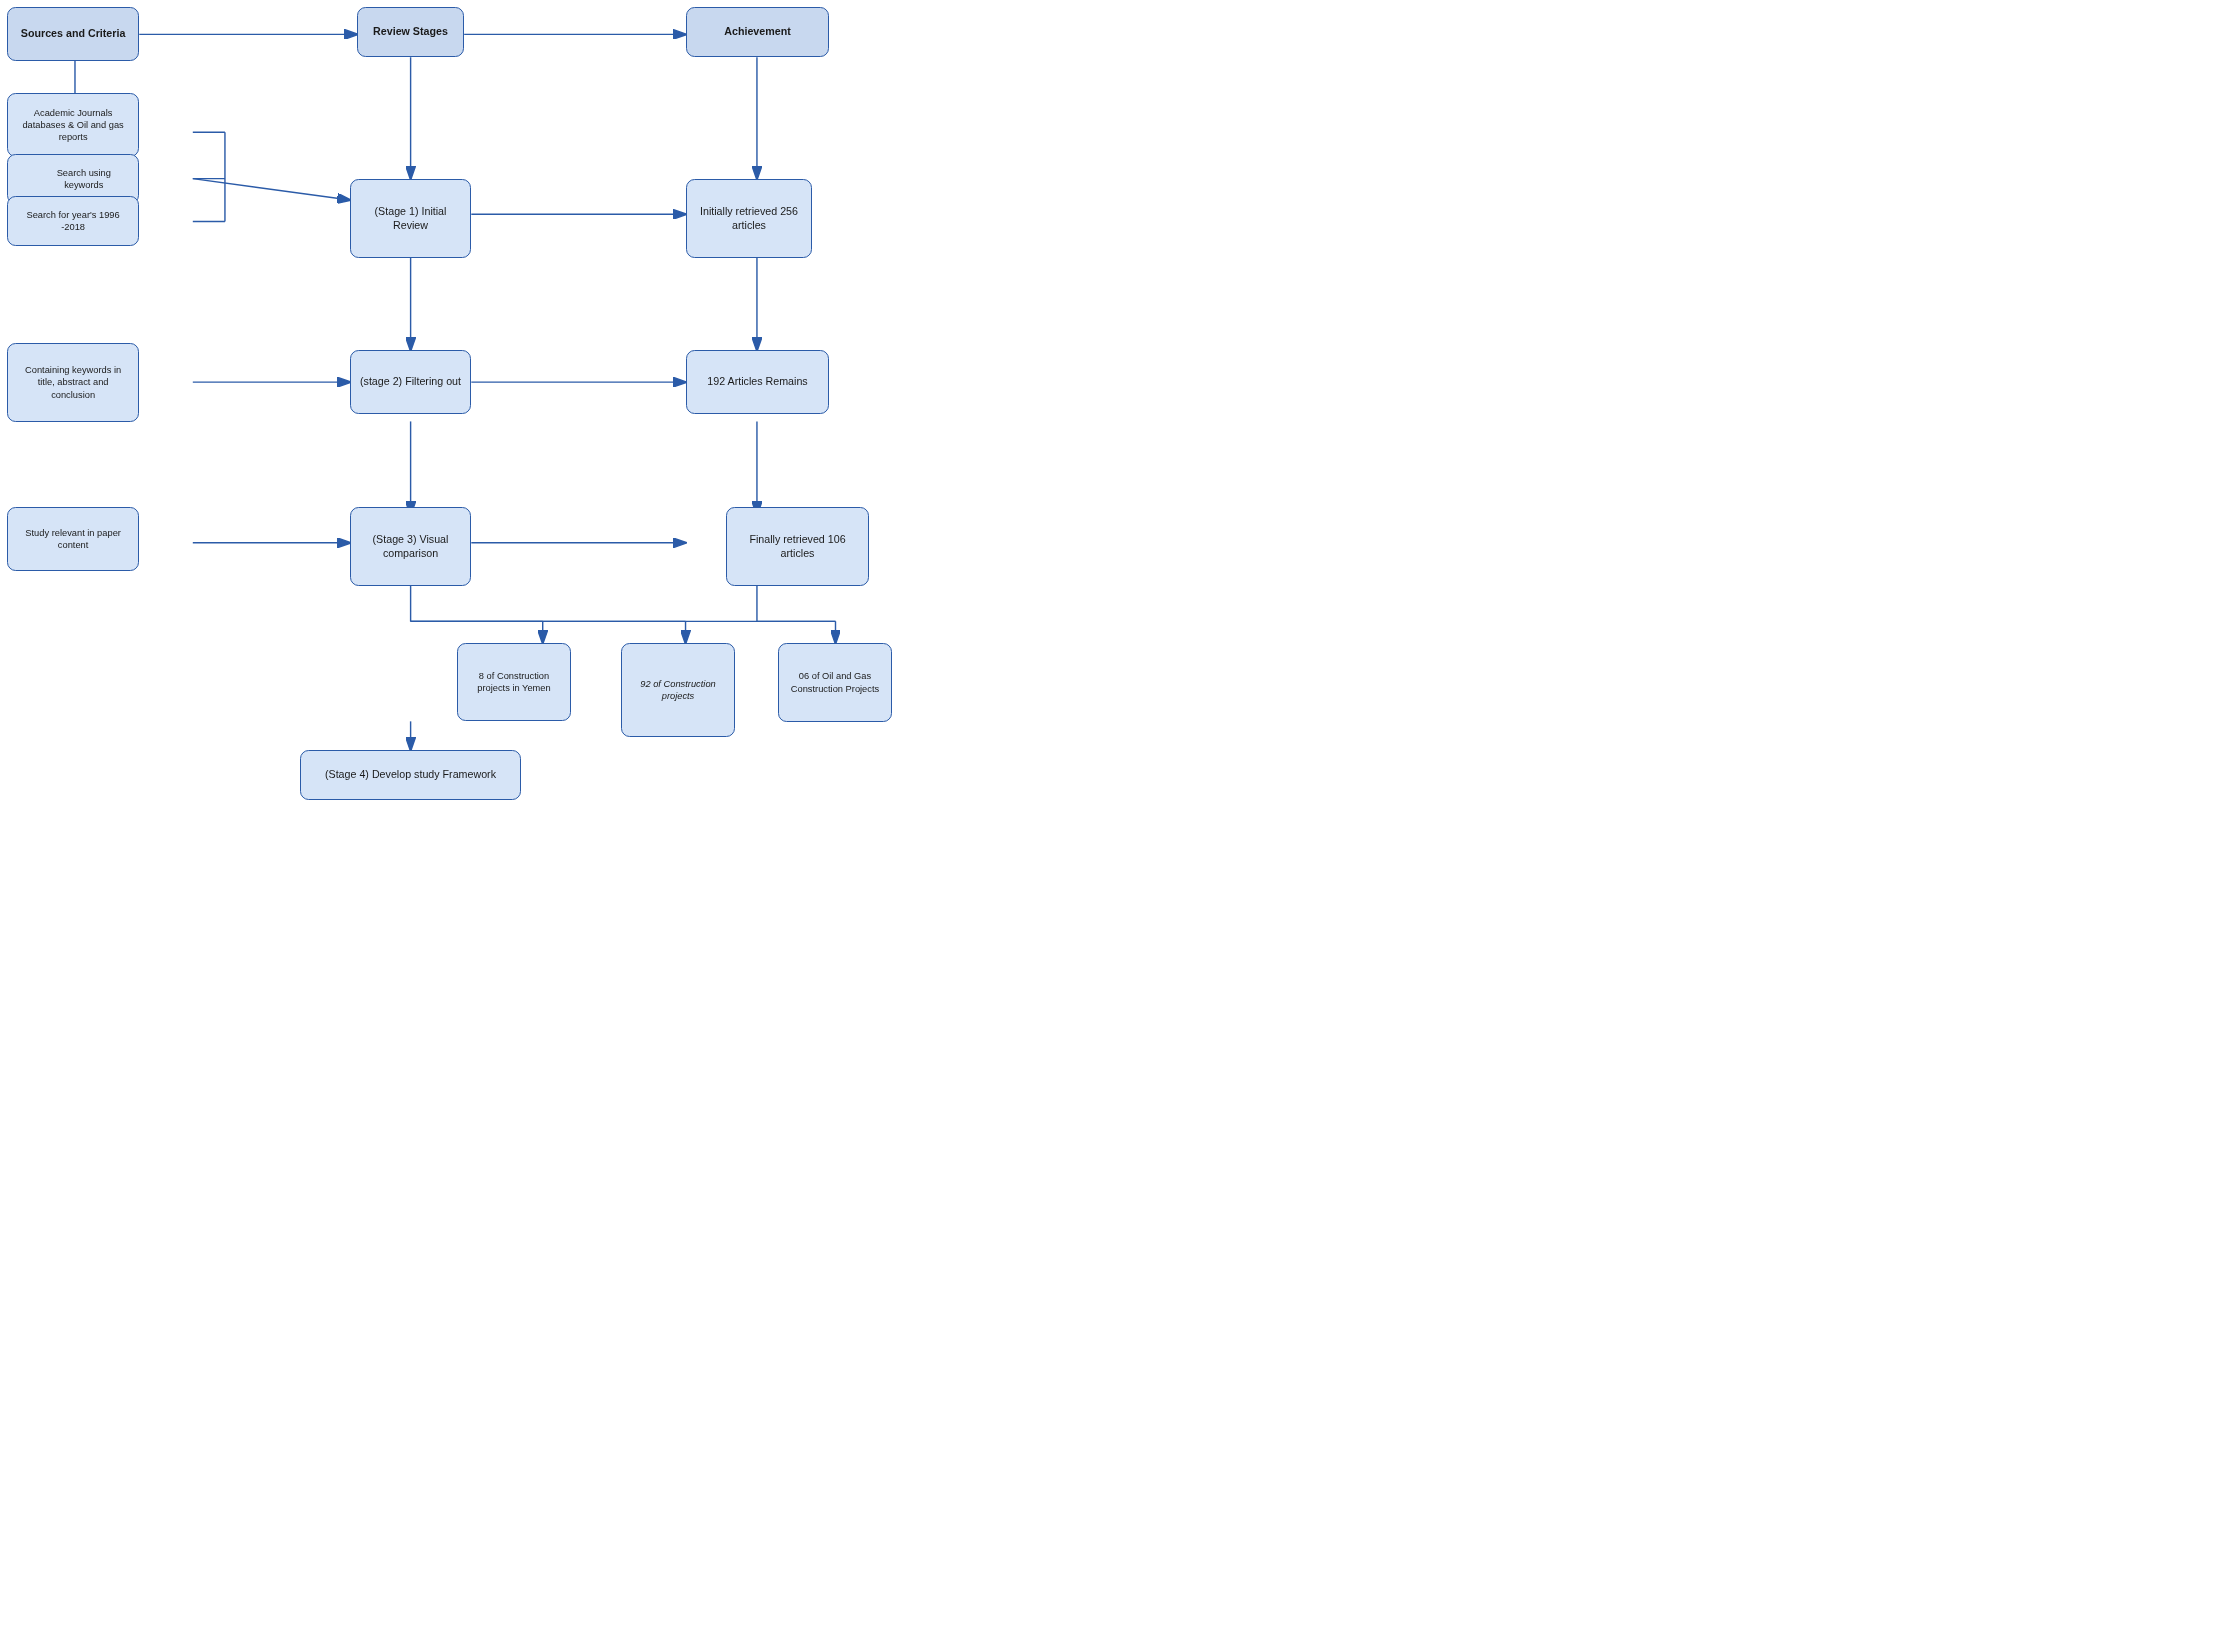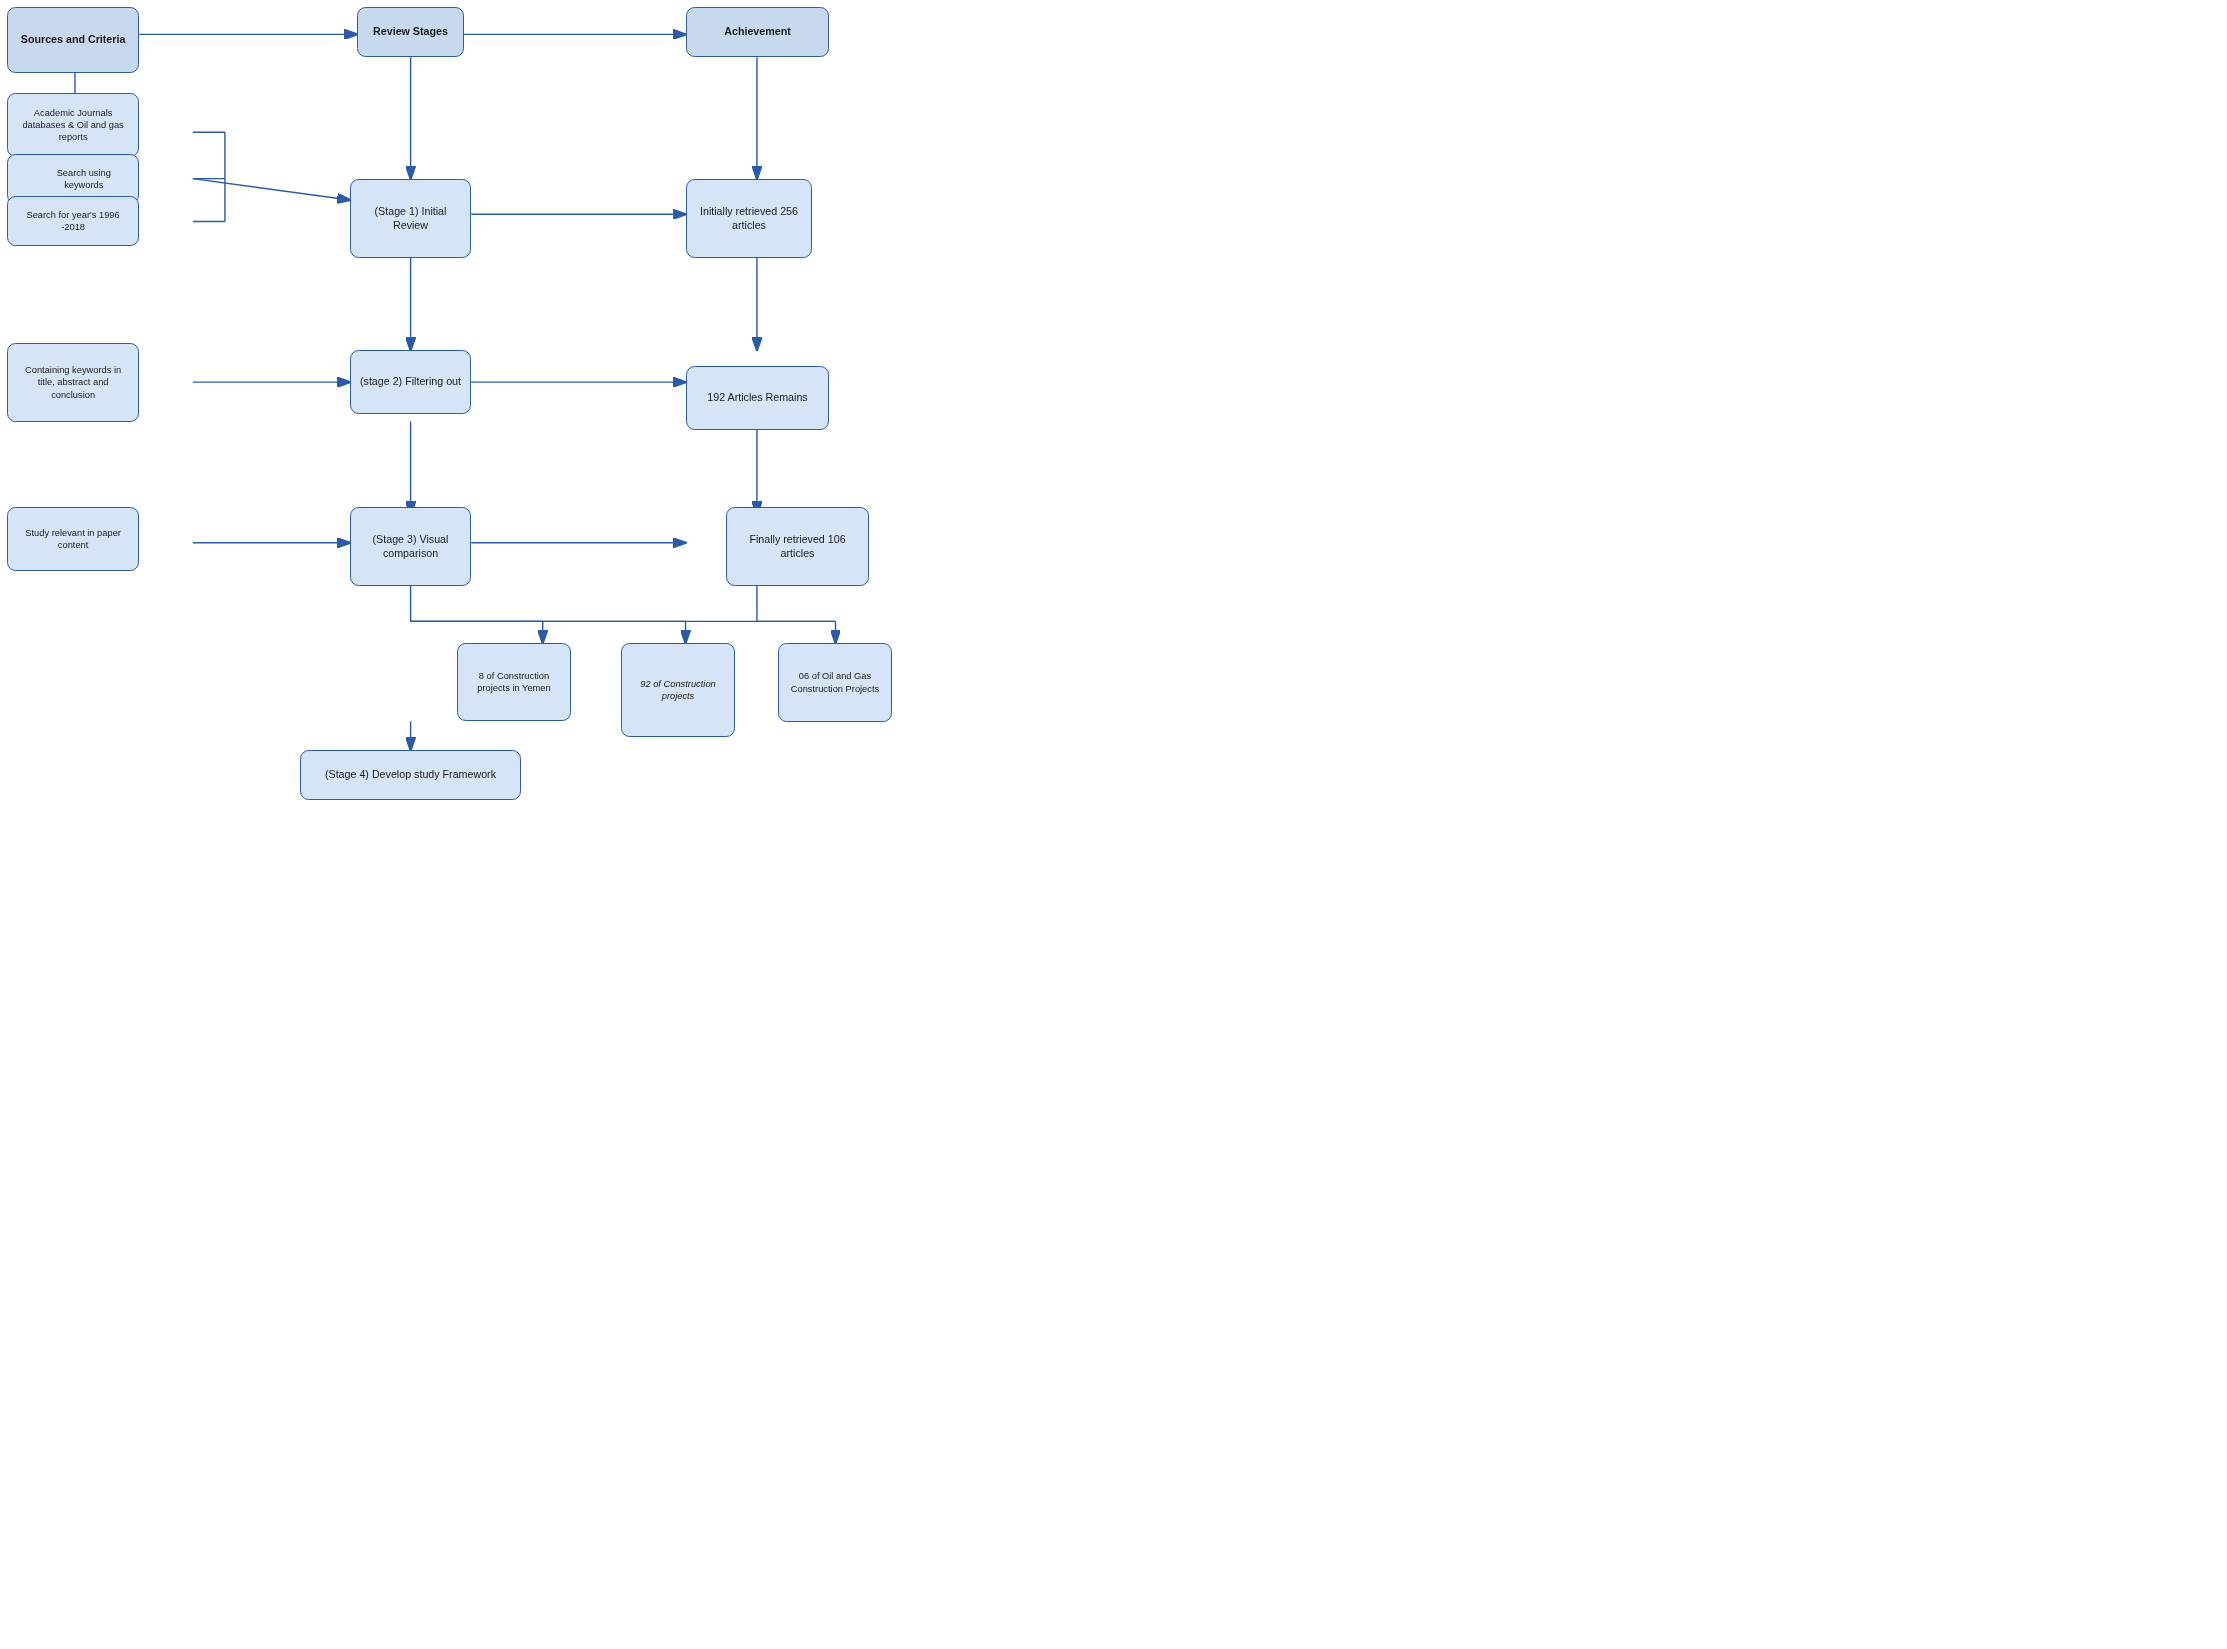--- a/index.html
+++ b/index.html
@@ -114,21 +114,21 @@
     <line x1="960" y1="870" x2="960" y2="900" marker-end="url(#arrow)"></line>
     <line x1="1170" y1="870" x2="1170" y2="900" marker-end="url(#arrow)"></line>
 
     <line x1="1060" y1="820" x2="1060" y2="870"></line>
     <line x1="1060" y1="870" x2="1170" y2="870"></line>
 
     <line x1="575" y1="1010" x2="575" y2="1050" marker-end="url(#arrow)"></line>
 
   </svg>
 
-  <div class="box header" style="left:7.1px; top:7.1px; width:132px; height:66px;">
+  <div class="box header" style="left:7.1px; top:7.1px; width:132px; height:54px;">
     <span>Sources and
 Criteria</span>
   </div>
 
   <div class="box header" style="left:357px; top:7.1px; width:107px; height:50px;">
     <span>Review
 Stages</span>
   </div>
 
   <div class="box header" style="left:686px; top:7.1px; width:143px; height:50px;">
@@ -166,21 +166,21 @@
 keywords in title,
 abstract and
 conclusion</span>
   </div>
 
   <div class="box" style="left:350px; top:350px; width:121px; height:64px;">
     <span>(stage 2)
 Filtering out</span>
   </div>
 
-  <div class="box" style="left:686px; top:366px; width:143px; height:64px;">
+  <div class="box" style="left:686px; top:350px; width:143px; height:64px;">
     <span>192 Articles
 Remains</span>
   </div>
 
   <div class="box" style="left:7.1px; top:507px; width:132px; height:64px; font-size:9.3px;">
     <span>Study relevant in
 paper content</span>
   </div>
 
   <div class="box" style="left:350px; top:507px; width:121px; height:79px;">

